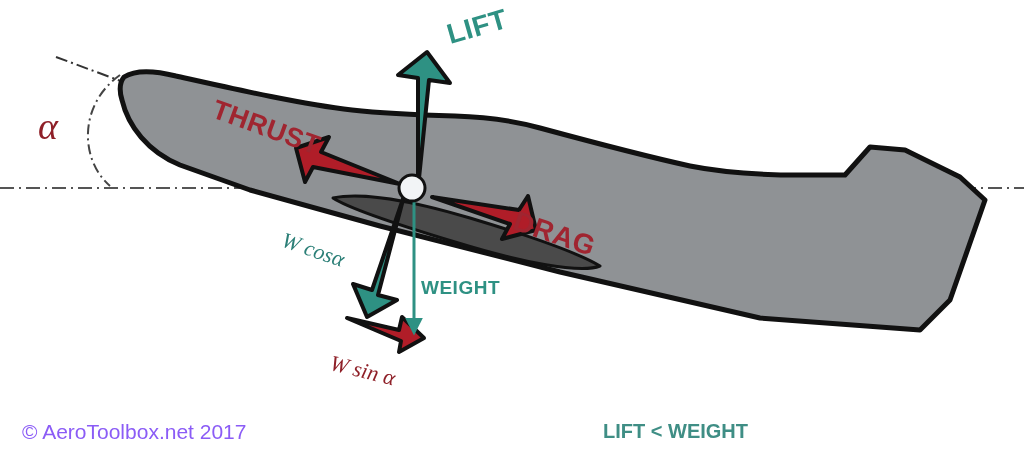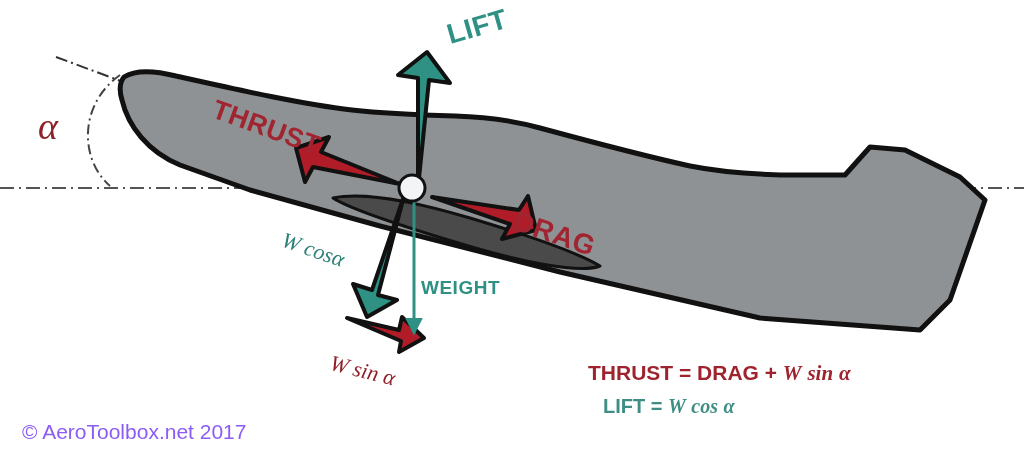--- a/index.html
+++ b/index.html
@@ -208,24 +208,19 @@
   <div class="lbl math" id="label-wcos">
     <span>W</span><span>&nbsp;</span><span>cos</span><span>α</span>
   </div>
 
   <div class="lbl math" id="label-wsin">
     <span>W</span><span>&nbsp;</span><span>sin</span><span>&nbsp;</span><span>α</span>
   </div>
 
   <div class="lbl math" id="label-alpha">α</div>
 
-  <div class="lbl eq" id="eq-thrust">
-    <span>THRUST = DRAG + </span><span class="math">W</span><span>&nbsp;</span><span class="math">sin</span><span>&nbsp;</span><span class="math">α</span>
-  </div>
-
-  <div class="lbl eq" id="eq-lift">
-    <span>LIFT = </span><span class="math">W</span><span>&nbsp;</span><span class="math">cos</span><span>&nbsp;</span><span class="math">α</span>
-  </div>
-
+
+
+  <div class="lbl eq" id="eq-liftweight">LIFT &lt; WEIGHT</div>
 
   <div class="lbl" id="copyright">© AeroToolbox.net 2017</div>
 
 </div>
 
 </body></html>

